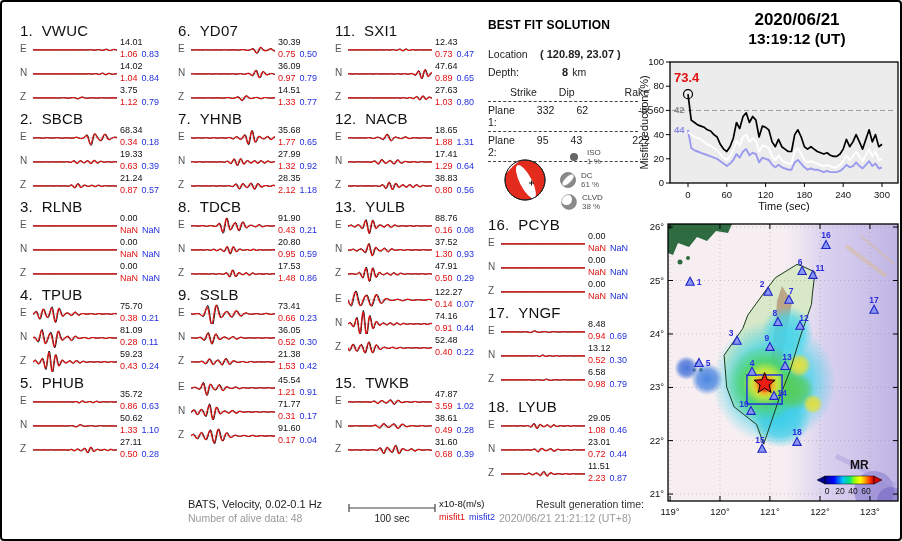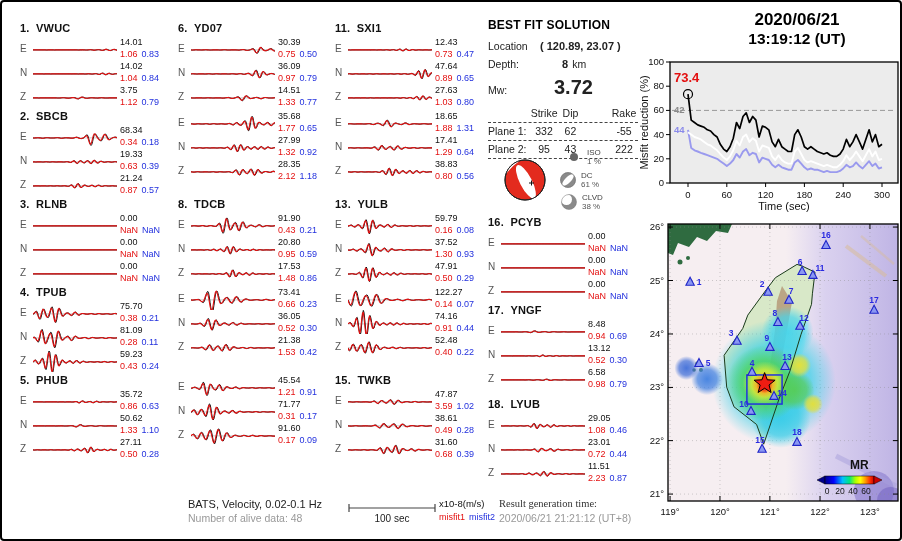--- a/index.html
+++ b/index.html
@@ -1,34 +1,34 @@
 <!DOCTYPE html>
 <html><head>
 <meta charset="utf-8">
 <style>
   html,body{margin:0;padding:0;background:#fff;}
   #fig{position:relative;width:898px;height:537px;border:2px solid #000;border-radius:4px;
        background:#fff;font-family:"Liberation Sans",sans-serif;overflow:hidden;}
   .stn{position:absolute;width:152px;height:88px;}
-  .shead{font-weight:bold;font-size:11px;color:#111;height:14px;letter-spacing:.2px;}
+  .shead{font-weight:normal;font-size:15px;color:#111;height:14px;letter-spacing:.2px;}
   .srow{display:flex;align-items:center;height:24px;}
   .clab{width:13px;font-size:10px;color:#555;}
   .nums{width:52px;margin-left:3px;line-height:10px;white-space:nowrap;}
   .av{font-size:9px;color:#111;}
   .m1{color:#e31010;font-size:9px;margin-right:4px;}
   .m2{color:#2230dd;font-size:9px;}
   
   #solution{position:absolute;left:486px;top:16px;width:156px;}
-  .sol-title{font-weight:bold;font-size:12px;color:#000;margin-bottom:8px;letter-spacing:.2px;}
+  .sol-title{font-weight:bold;font-size:12px;color:#000;margin-bottom:16px;letter-spacing:.2px;}
   .sol-row{font-size:10.5px;color:#222;margin-bottom:6px;display:flex;align-items:baseline;}
   .sol-lab{width:52px;}
   .sol-bold{font-weight:bold;font-size:11px;}
   .mw-big{font-weight:bold;font-size:20px;margin-left:14px;}
   .sol-table{width:150px;margin-top:4px;font-size:10.5px;color:#222;}
-  .sol-tr{display:flex;padding:2px 0 3px 0;}
+  .sol-tr{display:flex;padding:2px 0 3px 0;gap:22px;}
   .sol-th{border-bottom:1px dashed #444;}
   .sol-tr.pl{border-bottom:1px dashed #444;}
   .c0{width:50px;}
   .c1{width:36px;text-align:center;}
   .c2{width:28px;text-align:center;}
   .c3{width:34px;text-align:center;margin-left:28px;}
   #beachball{position:absolute;left:501px;top:156px;}
   .dec-item{position:absolute;display:flex;align-items:center;}
   .dec-txt{margin-left:4px;font-size:8px;color:#555;line-height:9px;}
   .dec-name{color:#444;}
@@ -38,21 +38,21 @@
   #title-time{font-weight:bold;font-size:15.5px;color:#000;}
   
   #footer-left{position:absolute;left:186px;top:495px;line-height:14px;}
   #fl1{font-size:11px;color:#222;}
   #fl2{font-size:10.5px;color:#999;}
   #scalebar{position:absolute;left:344px;top:500px;}
   #scalelabel{position:absolute;left:344px;top:511px;width:92px;text-align:center;font-size:10px;color:#222;}
   #units{position:absolute;left:437px;top:496px;font-size:9.5px;color:#111;}
   #misfitlegend{position:absolute;left:437px;top:509px;font-size:9.5px;}
   #footer-right{position:absolute;left:497px;top:495px;width:145px;line-height:14px;}
-  #fr1{font-size:10.5px;color:#333;text-align:left;font-family:Liberation Serif, serif;}
+  #fr1{font-size:10.5px;color:#333;text-align:right;}
   #fr2{font-size:10.5px;color:#999;}
   svg{display:block;}
 </style>
 </head>
 <body>
 
 <div id="fig">
 
   <div id="stations">
       <div class="stn" style="left: 18px; top: 20px;">
@@ -283,20 +283,21 @@
             <path d="M0,13.9L0.8,13.9L1.5,14.0L2.3,14.0L3.1,14.0L3.8,14.0L4.6,14.0L5.3,13.9L6.1,13.9L6.9,13.9L7.6,13.9L8.4,13.9L9.2,13.9L9.9,13.9L10.7,13.9L11.5,14.0L12.2,14.0L13.0,14.0L13.7,14.0L14.5,14.0L15.3,13.9L16.0,13.9L16.8,13.8L17.6,13.8L18.3,13.8L19.1,13.9L19.9,13.9L20.6,13.9L21.4,14.0L22.1,14.0L22.9,14.0L23.7,14.0L24.4,13.9L25.2,13.9L26.0,13.9L26.7,13.9L27.5,13.9L28.3,13.9L29.0,13.9L29.8,13.9L30.5,14.0L31.3,14.1L32.1,14.1L32.8,14.1L33.6,14.1L34.4,13.9L35.1,13.8L35.9,13.6L36.7,13.5L37.4,13.4L38.2,13.6L38.9,13.8L39.7,14.1L40.5,14.3L41.2,14.4L42.0,14.4L42.8,14.3L43.5,14.1L44.3,13.8L45.1,13.5L45.8,13.1L46.6,12.8L47.3,12.8L48.1,13.1L48.9,14.0L49.6,15.1L50.4,16.2L51.2,16.7L51.9,16.6L52.7,15.6L53.5,14.2L54.2,12.9L55.0,12.0L55.7,11.8L56.5,12.1L57.3,12.9L58.0,13.6L58.8,14.2L59.6,14.5L60.3,14.5L61.1,14.4L61.9,14.3L62.6,14.1L63.4,13.9L64.1,13.6L64.9,13.4L65.7,13.3L66.4,13.4L67.2,13.6L68.0,13.9L68.7,14.3L69.5,14.6L70.3,14.7L71.0,14.6L71.8,14.4L72.5,14.0L73.3,13.7L74.1,13.5L74.8,13.5L75.6,13.6L76.4,13.7L77.1,13.9L77.9,14.0L78.7,14.0L79.4,14.0L80.2,14.0L80.9,14.0L81.7,14.0L82.5,13.9L83.2,13.8L84.0,13.8" stroke="#101010" stroke-width="1" fill="none"></path>
             <path d="M0,13.9L0.8,13.9L1.5,14.0L2.3,14.0L3.1,14.0L3.8,14.0L4.6,13.9L5.3,13.9L6.1,13.9L6.9,13.9L7.6,13.9L8.4,13.9L9.2,13.9L9.9,13.9L10.7,13.9L11.5,14.0L12.2,14.0L13.0,14.0L13.7,14.0L14.5,13.9L15.3,13.9L16.0,13.8L16.8,13.8L17.6,13.8L18.3,13.9L19.1,13.9L19.9,13.9L20.6,14.0L21.4,14.0L22.1,14.0L22.9,14.0L23.7,13.9L24.4,13.9L25.2,13.9L26.0,13.9L26.7,13.9L27.5,13.9L28.3,13.9L29.0,13.9L29.8,14.0L30.5,14.0L31.3,14.1L32.1,14.1L32.8,14.0L33.6,13.9L34.4,13.8L35.1,13.7L35.9,13.6L36.7,13.5L37.4,13.6L38.2,13.8L38.9,14.0L39.7,14.3L40.5,14.4L41.2,14.4L42.0,14.3L42.8,14.1L43.5,13.9L44.3,13.6L45.1,13.4L45.8,13.2L46.6,13.1L47.3,13.3L48.1,13.9L48.9,14.7L49.6,15.6L50.4,16.2L51.2,16.2L51.9,15.5L52.7,14.3L53.5,13.1L54.2,12.1L55.0,11.8L55.7,12.1L56.5,12.7L57.3,13.5L58.0,14.1L58.8,14.5L59.6,14.6L60.3,14.5L61.1,14.3L61.9,14.1L62.6,13.9L63.4,13.7L64.1,13.5L64.9,13.5L65.7,13.5L66.4,13.6L67.2,13.9L68.0,14.2L68.7,14.5L69.5,14.6L70.3,14.6L71.0,14.4L71.8,14.0L72.5,13.7L73.3,13.5L74.1,13.5L74.8,13.5L75.6,13.7L76.4,13.8L77.1,14.0L77.9,14.0L78.7,14.0L79.4,14.0L80.2,14.0L80.9,14.0L81.7,13.9L82.5,13.9L83.2,13.8L84.0,13.8" stroke="#e31010" stroke-width="1.1" fill="none"></path>
           </svg>
           <div class="nums">
             <div class="av">14.51</div>
             <div><span class="m1">1.33</span><span class="m2">0.77</span></div>
           </div>
         </div>
       </div>
       <div class="stn" style="left: 176px; top: 108px;">
+        <div class="shead">7.&nbsp;&nbsp;YHNB</div>
         <div class="srow">
           <span class="clab">E</span>
           <svg width="84" height="24">
             <line x1="0" y1="13.9" x2="84" y2="13.9" stroke="#c9c9c9" stroke-width="1"></line>
             <path d="M0,13.9L0.8,13.7L1.5,13.9L2.3,14.0L3.1,14.1L3.8,14.1L4.6,14.1L5.3,14.0L6.1,13.9L6.9,13.8L7.6,13.8L8.4,13.8L9.2,13.9L9.9,14.0L10.7,14.0L11.5,14.0L12.2,14.0L13.0,14.0L13.7,13.9L14.5,13.7L15.3,13.7L16.0,13.7L16.8,13.8L17.6,14.0L18.3,14.2L19.1,14.2L19.9,14.2L20.6,14.0L21.4,13.8L22.1,13.7L22.9,13.6L23.7,13.7L24.4,13.9L25.2,14.0L26.0,14.1L26.7,14.1L27.5,14.0L28.3,14.0L29.0,13.9L29.8,13.8L30.5,13.8L31.3,13.8L32.1,13.9L32.8,14.0L33.6,14.1L34.4,14.1L35.1,14.1L35.9,14.0L36.7,13.8L37.4,13.6L38.2,13.4L38.9,13.4L39.7,13.7L40.5,14.1L41.2,14.6L42.0,14.9L42.8,14.9L43.5,14.4L44.3,13.6L45.1,12.9L45.8,12.5L46.6,12.7L47.3,13.4L48.1,14.2L48.9,14.9L49.6,15.3L50.4,15.2L51.2,14.6L51.9,13.5L52.7,12.1L53.5,10.9L54.2,10.6L55.0,11.9L55.7,14.9L56.5,18.3L57.3,20.7L58.0,20.5L58.8,17.5L59.6,12.7L60.3,8.3L61.1,6.3L61.9,7.4L62.6,10.8L63.4,14.8L64.1,17.5L64.9,18.3L65.7,17.3L66.4,15.4L67.2,13.6L68.0,12.6L68.7,12.4L69.5,12.7L70.3,13.4L71.0,14.0L71.8,14.6L72.5,14.9L73.3,14.9L74.1,14.5L74.8,13.8L75.6,13.0L76.4,12.4L77.1,12.4L77.9,13.0L78.7,14.0L79.4,15.1L80.2,15.6L80.9,15.5L81.7,14.8L82.5,13.8L83.2,13.1L84.0,12.8" stroke="#101010" stroke-width="1" fill="none"></path>
             <path d="M0,13.9L0.8,13.8L1.5,14.0L2.3,14.1L3.1,14.1L3.8,14.1L4.6,14.0L5.3,13.9L6.1,13.8L6.9,13.8L7.6,13.8L8.4,13.9L9.2,13.9L9.9,14.0L10.7,14.0L11.5,14.0L12.2,14.0L13.0,13.9L13.7,13.8L14.5,13.7L15.3,13.7L16.0,13.8L16.8,14.0L17.6,14.1L18.3,14.2L19.1,14.2L19.9,14.0L20.6,13.9L21.4,13.7L22.1,13.7L22.9,13.7L23.7,13.8L24.4,13.9L25.2,14.0L26.0,14.1L26.7,14.0L27.5,14.0L28.3,13.9L29.0,13.9L29.8,13.8L30.5,13.8L31.3,13.9L32.1,13.9L32.8,14.0L33.6,14.1L34.4,14.1L35.1,14.0L35.9,13.9L36.7,13.7L37.4,13.5L38.2,13.5L38.9,13.6L39.7,14.0L40.5,14.4L41.2,14.7L42.0,14.7L42.8,14.4L43.5,13.9L44.3,13.2L45.1,12.8L45.8,12.8L46.6,13.2L47.3,14.0L48.1,14.7L48.9,15.1L49.6,15.1L50.4,14.7L51.2,13.9L51.9,12.8L52.7,11.8L53.5,11.4L54.2,12.0L55.0,13.9L55.7,16.7L56.5,19.1L57.3,19.7L58.0,17.8L58.8,14.0L59.6,9.9L60.3,7.3L61.1,7.4L61.9,10.0L62.6,13.7L63.4,16.8L64.1,18.2L64.9,17.7L65.7,16.0L66.4,14.1L67.2,12.7L68.0,12.3L68.7,12.6L69.5,13.2L70.3,13.9L71.0,14.4L71.8,14.7L72.5,14.8L73.3,14.6L74.1,14.0L74.8,13.3L75.6,12.7L76.4,12.6L77.1,12.9L77.9,13.8L78.7,14.7L79.4,15.4L80.2,15.5L80.9,15.0L81.7,14.1L82.5,13.3L83.2,12.8L84.0,12.9" stroke="#e31010" stroke-width="1.1" fill="none"></path>
           </svg>
           <div class="nums">
             <div class="av">35.68</div>
             <div><span class="m1">1.77</span><span class="m2">0.65</span></div>
@@ -360,20 +361,21 @@
             <path d="M0,13.9L0.8,13.8L1.5,13.8L2.3,13.8L3.1,13.9L3.8,14.0L4.6,14.1L5.3,14.1L6.1,14.0L6.9,13.9L7.6,13.8L8.4,13.8L9.2,13.9L9.9,13.9L10.7,14.0L11.5,14.0L12.2,14.0L13.0,13.9L13.7,13.9L14.5,13.9L15.3,13.9L16.0,13.9L16.8,13.9L17.6,14.0L18.3,14.1L19.1,14.0L19.9,14.0L20.6,13.8L21.4,13.7L22.1,13.7L22.9,13.8L23.7,14.0L24.4,14.2L25.2,14.2L26.0,14.2L26.7,13.9L27.5,13.7L28.3,13.6L29.0,13.6L29.8,13.8L30.5,14.0L31.3,14.3L32.1,14.4L32.8,14.3L33.6,13.9L34.4,13.3L35.1,12.7L35.9,12.6L36.7,13.5L37.4,15.1L38.2,16.6L38.9,17.1L39.7,15.8L40.5,13.2L41.2,10.7L42.0,9.8L42.8,11.0L43.5,13.6L44.3,15.9L45.1,16.8L45.8,16.2L46.6,14.7L47.3,13.4L48.1,12.7L48.9,12.8L49.6,13.3L50.4,14.0L51.2,14.5L51.9,14.7L52.7,14.6L53.5,14.2L54.2,13.4L55.0,12.8L55.7,12.7L56.5,13.3L57.3,14.2L58.0,15.0L58.8,15.3L59.6,14.9L60.3,14.1L61.1,13.3L61.9,12.9L62.6,13.1L63.4,13.6L64.1,14.1L64.9,14.4L65.7,14.4L66.4,14.1L67.2,13.9L68.0,13.8L68.7,13.7L69.5,13.8L70.3,13.9L71.0,14.0L71.8,14.1L72.5,14.2L73.3,14.1L74.1,13.9L74.8,13.7L75.6,13.6L76.4,13.7L77.1,13.9L77.9,14.1L78.7,14.2L79.4,14.2L80.2,14.0L80.9,13.9L81.7,13.8L82.5,13.8L83.2,13.8L84.0,13.9" stroke="#101010" stroke-width="1" fill="none"></path>
             <path d="M0,13.9L0.8,13.8L1.5,13.8L2.3,13.9L3.1,14.0L3.8,14.0L4.6,14.1L5.3,14.0L6.1,13.9L6.9,13.8L7.6,13.8L8.4,13.8L9.2,13.9L9.9,13.9L10.7,14.0L11.5,14.0L12.2,13.9L13.0,13.9L13.7,13.9L14.5,13.9L15.3,13.9L16.0,13.9L16.8,14.0L17.6,14.0L18.3,14.0L19.1,14.0L19.9,13.9L20.6,13.8L21.4,13.7L22.1,13.8L22.9,13.9L23.7,14.1L24.4,14.2L25.2,14.2L26.0,14.0L26.7,13.8L27.5,13.6L28.3,13.6L29.0,13.7L29.8,13.9L30.5,14.2L31.3,14.3L32.1,14.2L32.8,14.0L33.6,13.6L34.4,13.2L35.1,12.9L35.9,13.3L36.7,14.3L37.4,15.6L38.2,16.5L38.9,16.0L39.7,14.2L40.5,11.8L41.2,10.4L42.0,10.7L42.8,12.7L43.5,15.1L44.3,16.5L45.1,16.5L45.8,15.3L46.6,13.8L47.3,12.9L48.1,12.7L48.9,13.1L49.6,13.7L50.4,14.3L51.2,14.6L51.9,14.6L52.7,14.3L53.5,13.7L54.2,13.2L55.0,12.9L55.7,13.1L56.5,13.8L57.3,14.6L58.0,15.1L58.8,15.0L59.6,14.3L60.3,13.6L61.1,13.0L61.9,13.0L62.6,13.4L63.4,14.0L64.1,14.3L64.9,14.4L65.7,14.2L66.4,14.0L67.2,13.8L68.0,13.7L68.7,13.7L69.5,13.8L70.3,14.0L71.0,14.1L71.8,14.1L72.5,14.1L73.3,13.9L74.1,13.8L74.8,13.7L75.6,13.7L76.4,13.8L77.1,14.0L77.9,14.2L78.7,14.2L79.4,14.1L80.2,13.9L80.9,13.8L81.7,13.8L82.5,13.8L83.2,13.9L84.0,14.0" stroke="#e31010" stroke-width="1.1" fill="none"></path>
           </svg>
           <div class="nums">
             <div class="av">17.53</div>
             <div><span class="m1">1.48</span><span class="m2">0.86</span></div>
           </div>
         </div>
       </div>
       <div class="stn" style="left: 176px; top: 284px;">
+        <div class="shead">9.&nbsp;&nbsp;SSLB</div>
         <div class="srow">
           <span class="clab">E</span>
           <svg width="84" height="24">
             <line x1="0" y1="13.9" x2="84" y2="13.9" stroke="#c9c9c9" stroke-width="1"></line>
             <path d="M0,13.9L0.8,14.1L1.5,14.2L2.3,14.1L3.1,14.1L3.8,13.9L4.6,13.8L5.3,13.6L6.1,13.5L6.9,13.4L7.6,13.4L8.4,13.6L9.2,14.1L9.9,14.9L10.7,15.7L11.5,16.4L12.2,16.6L13.0,15.9L13.7,14.1L14.5,11.5L15.3,8.5L16.0,6.1L16.8,5.4L17.6,7.1L18.3,11.0L19.1,16.5L19.9,21.9L20.6,25.7L21.4,26.7L22.1,24.4L22.9,19.7L23.7,13.9L24.4,8.9L25.2,5.7L26.0,5.0L26.7,6.5L27.5,9.4L28.3,12.6L29.0,15.3L29.8,16.9L30.5,17.5L31.3,17.2L32.1,16.3L32.8,15.1L33.6,13.8L34.4,12.6L35.1,11.7L35.9,11.3L36.7,11.4L37.4,12.2L38.2,13.4L38.9,14.9L39.7,16.2L40.5,17.1L41.2,17.3L42.0,16.6L42.8,15.3L43.5,13.6L44.3,12.0L45.1,10.9L45.8,10.5L46.6,11.0L47.3,12.1L48.1,13.5L48.9,14.8L49.6,15.8L50.4,16.1L51.2,15.9L51.9,15.3L52.7,14.5L53.5,13.7L54.2,13.2L55.0,13.0L55.7,13.0L56.5,13.3L57.3,13.6L58.0,13.9L58.8,14.1L59.6,14.2L60.3,14.2L61.1,14.2L61.9,14.1L62.6,14.0L63.4,13.9L64.1,13.8L64.9,13.7L65.7,13.6L66.4,13.6L67.2,13.7L68.0,13.9L68.7,14.1L69.5,14.3L70.3,14.4L71.0,14.4L71.8,14.3L72.5,14.1L73.3,13.8L74.1,13.5L74.8,13.4L75.6,13.3L76.4,13.4L77.1,13.6L77.9,13.9L78.7,14.2L79.4,14.4L80.2,14.5L80.9,14.4L81.7,14.2L82.5,14.0L83.2,13.8L84.0,13.7" stroke="#101010" stroke-width="1" fill="none"></path>
             <path d="M0,13.9L0.8,14.1L1.5,14.1L2.3,14.0L3.1,13.9L3.8,13.8L4.6,13.7L5.3,13.6L6.1,13.5L6.9,13.6L7.6,13.7L8.4,14.0L9.2,14.5L9.9,15.1L10.7,15.7L11.5,15.8L12.2,15.4L13.0,14.2L13.7,12.3L14.5,10.0L15.3,8.0L16.0,7.3L16.8,8.3L17.6,11.3L18.3,15.7L19.1,20.3L19.9,23.8L20.6,25.1L21.4,23.5L22.1,19.5L22.9,14.3L23.7,9.5L24.4,6.2L25.2,5.2L26.0,6.5L26.7,9.2L27.5,12.3L28.3,15.1L29.0,16.9L29.8,17.6L30.5,17.3L31.3,16.4L32.1,15.2L32.8,13.9L33.6,12.8L34.4,12.0L35.1,11.7L35.9,11.8L36.7,12.4L37.4,13.4L38.2,14.6L38.9,15.8L39.7,16.6L40.5,16.8L41.2,16.3L42.0,15.2L42.8,13.8L43.5,12.3L44.3,11.3L45.1,10.9L45.8,11.2L46.6,12.2L47.3,13.4L48.1,14.7L48.9,15.6L49.6,16.0L50.4,15.9L51.2,15.3L51.9,14.5L52.7,13.8L53.5,13.3L54.2,13.0L55.0,13.0L55.7,13.2L56.5,13.5L57.3,13.8L58.0,14.1L58.8,14.2L59.6,14.2L60.3,14.2L61.1,14.1L61.9,14.0L62.6,13.9L63.4,13.8L64.1,13.7L64.9,13.7L65.7,13.7L66.4,13.8L67.2,13.9L68.0,14.0L68.7,14.2L69.5,14.3L70.3,14.3L71.0,14.2L71.8,14.1L72.5,13.8L73.3,13.6L74.1,13.5L74.8,13.4L75.6,13.5L76.4,13.7L77.1,13.9L77.9,14.1L78.7,14.3L79.4,14.4L80.2,14.4L80.9,14.2L81.7,14.0L82.5,13.8L83.2,13.7L84.0,13.6" stroke="#e31010" stroke-width="1.1" fill="none"></path>
           </svg>
           <div class="nums">
             <div class="av">73.41</div>
             <div><span class="m1">0.66</span><span class="m2">0.23</span></div>
@@ -431,21 +433,21 @@
         </div>
         <div class="srow">
           <span class="clab">Z</span>
           <svg width="84" height="24">
             <line x1="0" y1="13.9" x2="84" y2="13.9" stroke="#c9c9c9" stroke-width="1"></line>
             <path d="M0,13.9L0.8,13.2L1.5,12.5L2.3,12.1L3.1,12.3L3.8,13.1L4.6,14.4L5.3,15.8L6.1,16.8L6.9,16.9L7.6,16.1L8.4,14.4L9.2,12.4L9.9,10.9L10.7,10.3L11.5,10.8L12.2,12.3L13.0,14.3L13.7,16.3L14.5,17.6L15.3,18.0L16.0,17.1L16.8,15.0L17.6,12.2L18.3,9.6L19.1,7.9L19.9,8.1L20.6,10.2L21.4,13.9L22.1,18.0L22.9,21.0L23.7,21.8L24.4,20.1L25.2,16.5L26.0,12.1L26.7,8.6L27.5,6.9L28.3,7.4L29.0,9.9L29.8,13.3L30.5,16.6L31.3,18.6L32.1,19.0L32.8,17.9L33.6,15.7L34.4,13.4L35.1,11.6L35.9,10.7L36.7,11.0L37.4,12.1L38.2,13.5L38.9,14.7L39.7,15.4L40.5,15.5L41.2,15.1L42.0,14.5L42.8,13.9L43.5,13.4L44.3,13.2L45.1,13.3L45.8,13.5L46.6,13.8L47.3,14.1L48.1,14.3L48.9,14.4L49.6,14.4L50.4,14.2L51.2,14.0L51.9,13.7L52.7,13.4L53.5,13.4L54.2,13.4L55.0,13.7L55.7,14.0L56.5,14.3L57.3,14.5L58.0,14.5L58.8,14.3L59.6,14.0L60.3,13.7L61.1,13.4L61.9,13.3L62.6,13.4L63.4,13.6L64.1,14.0L64.9,14.3L65.7,14.4L66.4,14.4L67.2,14.3L68.0,14.0L68.7,13.8L69.5,13.6L70.3,13.5L71.0,13.6L71.8,13.7L72.5,13.9L73.3,14.1L74.1,14.1L74.8,14.1L75.6,14.1L76.4,14.0L77.1,13.9L77.9,13.8L78.7,13.8L79.4,13.8L80.2,13.8L80.9,13.9L81.7,14.0L82.5,14.1L83.2,14.2L84.0,14.1" stroke="#101010" stroke-width="1" fill="none"></path>
             <path d="M0,13.9L0.8,12.9L1.5,12.5L2.3,12.5L3.1,13.1L3.8,14.1L4.6,15.3L5.3,16.2L6.1,16.5L6.9,15.9L7.6,14.6L8.4,13.0L9.2,11.5L9.9,10.8L10.7,11.0L11.5,12.2L12.2,13.9L13.0,15.6L13.7,16.9L14.5,17.4L15.3,16.8L16.0,15.2L16.8,13.0L17.6,10.7L18.3,9.1L19.1,8.9L19.9,10.4L20.6,13.2L21.4,16.7L22.1,19.6L22.9,20.8L23.7,19.8L24.4,16.9L25.2,13.1L26.0,9.6L26.7,7.7L27.5,7.7L28.3,9.7L29.0,12.7L29.8,15.8L30.5,18.0L31.3,18.7L32.1,17.9L32.8,16.1L33.6,13.8L34.4,12.0L35.1,11.0L35.9,11.0L36.7,11.9L37.4,13.2L38.2,14.4L38.9,15.3L39.7,15.5L40.5,15.2L41.2,14.6L42.0,14.0L42.8,13.5L43.5,13.3L44.3,13.3L45.1,13.4L45.8,13.7L46.6,14.0L47.3,14.2L48.1,14.3L48.9,14.3L49.6,14.2L50.4,14.0L51.2,13.7L51.9,13.5L52.7,13.4L53.5,13.5L54.2,13.7L55.0,14.0L55.7,14.2L56.5,14.4L57.3,14.5L58.0,14.3L58.8,14.1L59.6,13.8L60.3,13.5L61.1,13.4L61.9,13.4L62.6,13.6L63.4,13.9L64.1,14.2L64.9,14.4L65.7,14.4L66.4,14.3L67.2,14.1L68.0,13.8L68.7,13.6L69.5,13.6L70.3,13.6L71.0,13.7L71.8,13.9L72.5,14.0L73.3,14.1L74.1,14.1L74.8,14.1L75.6,14.0L76.4,13.9L77.1,13.8L77.9,13.8L78.7,13.8L79.4,13.8L80.2,13.9L80.9,14.0L81.7,14.1L82.5,14.1L83.2,14.1L84.0,14.0" stroke="#e31010" stroke-width="1.1" fill="none"></path>
           </svg>
           <div class="nums">
             <div class="av">91.60</div>
-            <div><span class="m1">0.17</span><span class="m2">0.09</span></div>
+            <div><span class="m1">0.17</span><span class="m2">0.04</span></div>
           </div>
         </div>
       </div>
       <div class="stn" style="left: 333px; top: 20px;">
         <div class="shead">11.&nbsp;&nbsp;SXI1</div>
         <div class="srow">
           <span class="clab">E</span>
           <svg width="84" height="24">
             <line x1="0" y1="13.9" x2="84" y2="13.9" stroke="#c9c9c9" stroke-width="1"></line>
             <path d="M0,13.9L0.8,13.9L1.5,13.9L2.3,14.0L3.1,14.0L3.8,13.9L4.6,13.9L5.3,13.9L6.1,13.9L6.9,13.9L7.6,13.9L8.4,13.9L9.2,13.9L9.9,13.9L10.7,13.9L11.5,13.9L12.2,13.9L13.0,13.9L13.7,13.9L14.5,13.9L15.3,13.9L16.0,13.9L16.8,13.9L17.6,13.9L18.3,13.9L19.1,13.9L19.9,13.9L20.6,13.9L21.4,13.9L22.1,14.0L22.9,14.0L23.7,13.9L24.4,13.9L25.2,13.9L26.0,13.9L26.7,13.9L27.5,13.9L28.3,14.0L29.0,14.0L29.8,14.0L30.5,13.9L31.3,13.9L32.1,13.8L32.8,13.8L33.6,13.9L34.4,14.0L35.1,14.0L35.9,14.0L36.7,14.0L37.4,13.9L38.2,13.8L38.9,13.7L39.7,13.8L40.5,13.9L41.2,14.1L42.0,14.1L42.8,14.1L43.5,13.9L44.3,13.8L45.1,13.6L45.8,13.6L46.6,13.8L47.3,14.1L48.1,14.4L48.9,14.4L49.6,14.2L50.4,13.8L51.2,13.3L51.9,13.1L52.7,13.3L53.5,13.9L54.2,14.6L55.0,14.9L55.7,14.7L56.5,14.1L57.3,13.4L58.0,13.0L58.8,13.1L59.6,13.6L60.3,14.2L61.1,14.5L61.9,14.5L62.6,14.3L63.4,13.9L64.1,13.6L64.9,13.5L65.7,13.7L66.4,13.9L67.2,14.1L68.0,14.1L68.7,14.1L69.5,14.0L70.3,13.9L71.0,13.8L71.8,13.8L72.5,13.9L73.3,13.9L74.1,14.0L74.8,14.0L75.6,14.0L76.4,13.9L77.1,13.9L77.9,13.8L78.7,13.9L79.4,13.9L80.2,14.0L80.9,14.0L81.7,14.0L82.5,14.0L83.2,13.9L84.0,13.8" stroke="#101010" stroke-width="1" fill="none"></path>
@@ -475,20 +477,21 @@
             <path d="M0,13.9L0.8,14.0L1.5,13.9L2.3,13.9L3.1,13.8L3.8,13.9L4.6,13.9L5.3,14.0L6.1,14.0L6.9,14.0L7.6,13.9L8.4,13.9L9.2,13.9L9.9,13.9L10.7,13.9L11.5,13.9L12.2,14.0L13.0,14.0L13.7,13.9L14.5,13.9L15.3,13.9L16.0,13.9L16.8,13.9L17.6,13.9L18.3,14.0L19.1,14.0L19.9,14.0L20.6,14.0L21.4,13.9L22.1,13.8L22.9,13.8L23.7,13.9L24.4,13.9L25.2,14.0L26.0,14.0L26.7,14.0L27.5,13.9L28.3,13.9L29.0,13.8L29.8,13.9L30.5,13.9L31.3,13.9L32.1,14.0L32.8,14.0L33.6,13.9L34.4,13.9L35.1,13.9L35.9,13.9L36.7,13.9L37.4,13.9L38.2,13.9L38.9,14.0L39.7,14.0L40.5,13.9L41.2,13.9L42.0,13.9L42.8,13.9L43.5,13.9L44.3,13.9L45.1,14.0L45.8,14.0L46.6,14.0L47.3,13.9L48.1,13.8L48.9,13.8L49.6,13.8L50.4,13.9L51.2,14.0L51.9,14.1L52.7,14.2L53.5,14.0L54.2,13.8L55.0,13.6L55.7,13.6L56.5,13.7L57.3,13.9L58.0,14.2L58.8,14.4L59.6,14.3L60.3,14.0L61.1,13.7L61.9,13.4L62.6,13.5L63.4,13.7L64.1,14.1L64.9,14.6L65.7,14.7L66.4,14.5L67.2,13.8L68.0,12.9L68.7,12.4L69.5,12.7L70.3,13.8L71.0,15.1L71.8,16.0L72.5,15.8L73.3,14.6L74.1,13.0L74.8,12.0L75.6,12.0L76.4,12.9L77.1,14.3L77.9,15.2L78.7,15.4L79.4,14.8L80.2,13.9L80.9,13.2L81.7,13.0L82.5,13.3L83.2,13.8L84.0,14.2" stroke="#101010" stroke-width="1" fill="none"></path>
             <path d="M0,13.9L0.8,13.9L1.5,13.9L2.3,13.9L3.1,13.9L3.8,13.9L4.6,13.9L5.3,14.0L6.1,14.0L6.9,13.9L7.6,13.9L8.4,13.9L9.2,13.9L9.9,13.9L10.7,13.9L11.5,13.9L12.2,14.0L13.0,13.9L13.7,13.9L14.5,13.9L15.3,13.9L16.0,13.9L16.8,13.9L17.6,13.9L18.3,14.0L19.1,14.0L19.9,14.0L20.6,13.9L21.4,13.9L22.1,13.8L22.9,13.8L23.7,13.9L24.4,14.0L25.2,14.0L26.0,14.0L26.7,14.0L27.5,13.9L28.3,13.9L29.0,13.9L29.8,13.9L30.5,13.9L31.3,14.0L32.1,14.0L32.8,13.9L33.6,13.9L34.4,13.9L35.1,13.9L35.9,13.9L36.7,13.9L37.4,13.9L38.2,13.9L38.9,14.0L39.7,13.9L40.5,13.9L41.2,13.9L42.0,13.9L42.8,13.9L43.5,13.9L44.3,14.0L45.1,14.0L45.8,14.0L46.6,13.9L47.3,13.9L48.1,13.8L48.9,13.8L49.6,13.8L50.4,14.0L51.2,14.1L51.9,14.1L52.7,14.1L53.5,13.9L54.2,13.7L55.0,13.6L55.7,13.7L56.5,13.8L57.3,14.1L58.0,14.3L58.8,14.3L59.6,14.1L60.3,13.8L61.1,13.6L61.9,13.5L62.6,13.6L63.4,14.0L64.1,14.3L64.9,14.6L65.7,14.5L66.4,14.0L67.2,13.4L68.0,12.8L68.7,12.7L69.5,13.4L70.3,14.5L71.0,15.5L71.8,15.7L72.5,15.0L73.3,13.6L74.1,12.4L74.8,12.0L75.6,12.6L76.4,13.8L77.1,14.9L77.9,15.4L78.7,15.1L79.4,14.3L80.2,13.5L80.9,13.1L81.7,13.2L82.5,13.6L83.2,14.0L84.0,14.3" stroke="#e31010" stroke-width="1.1" fill="none"></path>
           </svg>
           <div class="nums">
             <div class="av">27.63</div>
             <div><span class="m1">1.03</span><span class="m2">0.80</span></div>
           </div>
         </div>
       </div>
       <div class="stn" style="left: 333px; top: 108px;">
+        <div class="shead">12.&nbsp;&nbsp;NACB</div>
         <div class="srow">
           <span class="clab">E</span>
           <svg width="84" height="24">
             <line x1="0" y1="13.9" x2="84" y2="13.9" stroke="#c9c9c9" stroke-width="1"></line>
             <path d="M0,13.9L0.8,13.9L1.5,13.8L2.3,13.8L3.1,13.8L3.8,13.8L4.6,13.9L5.3,14.0L6.1,14.0L6.9,14.1L7.6,14.0L8.4,14.0L9.2,13.9L9.9,13.9L10.7,13.9L11.5,13.9L12.2,13.9L13.0,13.9L13.7,13.9L14.5,13.9L15.3,14.0L16.0,14.0L16.8,14.0L17.6,14.0L18.3,13.9L19.1,13.8L19.9,13.7L20.6,13.6L21.4,13.6L22.1,13.6L22.9,13.8L23.7,14.1L24.4,14.4L25.2,14.6L26.0,14.6L26.7,14.4L27.5,14.1L28.3,13.7L29.0,13.4L29.8,13.2L30.5,13.2L31.3,13.4L32.1,13.8L32.8,14.2L33.6,14.8L34.4,15.4L35.1,15.8L35.9,15.5L36.7,14.5L37.4,13.0L38.2,11.3L38.9,10.2L39.7,10.2L40.5,11.2L41.2,13.0L42.0,14.9L42.8,16.2L43.5,16.7L44.3,16.3L45.1,15.3L45.8,14.3L46.6,13.6L47.3,13.2L48.1,13.1L48.9,13.3L49.6,13.5L50.4,13.8L51.2,14.1L51.9,14.3L52.7,14.6L53.5,14.7L54.2,14.5L55.0,14.2L55.7,13.7L56.5,13.2L57.3,12.9L58.0,12.9L58.8,13.2L59.6,13.6L60.3,14.1L61.1,14.4L61.9,14.6L62.6,14.5L63.4,14.3L64.1,14.1L64.9,13.9L65.7,13.8L66.4,13.7L67.2,13.8L68.0,13.8L68.7,13.9L69.5,13.9L70.3,14.0L71.0,14.1L71.8,14.1L72.5,14.1L73.3,14.0L74.1,13.9L74.8,13.8L75.6,13.7L76.4,13.7L77.1,13.7L77.9,13.8L78.7,13.9L79.4,14.0L80.2,14.1L80.9,14.1L81.7,14.0L82.5,14.0L83.2,13.9L84.0,13.9" stroke="#101010" stroke-width="1" fill="none"></path>
             <path d="M0,13.9L0.8,13.8L1.5,13.8L2.3,13.8L3.1,13.8L3.8,13.9L4.6,14.0L5.3,14.0L6.1,14.0L6.9,14.0L7.6,14.0L8.4,13.9L9.2,13.9L9.9,13.9L10.7,13.9L11.5,13.9L12.2,13.9L13.0,13.9L13.7,13.9L14.5,14.0L15.3,14.0L16.0,14.0L16.8,14.0L17.6,13.9L18.3,13.9L19.1,13.8L19.9,13.7L20.6,13.7L21.4,13.7L22.1,13.8L22.9,14.1L23.7,14.3L24.4,14.5L25.2,14.5L26.0,14.4L26.7,14.1L27.5,13.7L28.3,13.4L29.0,13.3L29.8,13.3L30.5,13.5L31.3,13.7L32.1,14.1L32.8,14.5L33.6,15.0L34.4,15.2L35.1,15.1L35.9,14.5L36.7,13.4L37.4,12.0L38.2,11.0L38.9,10.7L39.7,11.4L40.5,12.9L41.2,14.6L42.0,16.0L42.8,16.6L43.5,16.4L44.3,15.5L45.1,14.5L45.8,13.6L46.6,13.2L47.3,13.1L48.1,13.2L48.9,13.5L49.6,13.7L50.4,14.0L51.2,14.2L51.9,14.4L52.7,14.5L53.5,14.4L54.2,14.2L55.0,13.8L55.7,13.4L56.5,13.1L57.3,13.0L58.0,13.2L58.8,13.6L59.6,14.0L60.3,14.4L61.1,14.6L61.9,14.5L62.6,14.3L63.4,14.1L64.1,13.9L64.9,13.8L65.7,13.7L66.4,13.7L67.2,13.8L68.0,13.9L68.7,13.9L69.5,14.0L70.3,14.0L71.0,14.1L71.8,14.1L72.5,14.0L73.3,13.9L74.1,13.8L74.8,13.7L75.6,13.7L76.4,13.7L77.1,13.8L77.9,13.9L78.7,14.0L79.4,14.1L80.2,14.1L80.9,14.0L81.7,14.0L82.5,13.9L83.2,13.9L84.0,13.9" stroke="#e31010" stroke-width="1.1" fill="none"></path>
           </svg>
           <div class="nums">
             <div class="av">18.65</div>
             <div><span class="m1">1.88</span><span class="m2">1.31</span></div>
@@ -522,21 +525,21 @@
       <div class="stn" style="left: 333px; top: 196px;">
         <div class="shead">13.&nbsp;&nbsp;YULB</div>
         <div class="srow">
           <span class="clab">E</span>
           <svg width="84" height="24">
             <line x1="0" y1="13.9" x2="84" y2="13.9" stroke="#c9c9c9" stroke-width="1"></line>
             <path d="M0,13.9L0.8,14.2L1.5,13.7L2.3,13.3L3.1,13.0L3.8,13.1L4.6,13.6L5.3,14.3L6.1,14.9L6.9,15.1L7.6,14.8L8.4,14.1L9.2,13.4L9.9,12.8L10.7,12.6L11.5,13.0L12.2,13.8L13.0,15.0L13.7,16.3L14.5,16.8L15.3,16.0L16.0,13.7L16.8,10.5L17.6,8.0L18.3,7.8L19.1,10.4L19.9,15.1L20.6,19.7L21.4,21.9L22.1,20.7L22.9,16.7L23.7,12.1L24.4,8.9L25.2,8.3L26.0,10.0L26.7,12.8L27.5,15.2L28.3,16.4L29.0,16.2L29.8,15.3L30.5,14.2L31.3,13.3L32.1,12.9L32.8,13.0L33.6,13.3L34.4,13.9L35.1,14.5L35.9,15.0L36.7,15.1L37.4,14.7L38.2,13.9L38.9,12.9L39.7,12.4L40.5,12.4L41.2,13.1L42.0,14.2L42.8,15.1L43.5,15.5L44.3,15.2L45.1,14.4L45.8,13.6L46.6,13.0L47.3,13.0L48.1,13.3L48.9,13.7L49.6,14.1L50.4,14.3L51.2,14.3L51.9,14.2L52.7,14.0L53.5,13.8L54.2,13.7L55.0,13.7L55.7,13.8L56.5,13.9L57.3,14.0L58.0,14.1L58.8,14.1L59.6,14.1L60.3,13.9L61.1,13.7L61.9,13.6L62.6,13.6L63.4,13.8L64.1,14.0L64.9,14.2L65.7,14.3L66.4,14.2L67.2,14.0L68.0,13.8L68.7,13.7L69.5,13.6L70.3,13.7L71.0,13.9L71.8,14.0L72.5,14.1L73.3,14.1L74.1,14.0L74.8,13.9L75.6,13.9L76.4,13.8L77.1,13.8L77.9,13.8L78.7,13.9L79.4,14.0L80.2,14.1L80.9,14.1L81.7,14.0L82.5,13.9L83.2,13.8L84.0,13.6" stroke="#101010" stroke-width="1" fill="none"></path>
             <path d="M0,13.9L0.8,13.9L1.5,13.5L2.3,13.2L3.1,13.2L3.8,13.5L4.6,14.1L5.3,14.6L6.1,14.9L6.9,14.8L7.6,14.3L8.4,13.6L9.2,13.1L9.9,12.8L10.7,13.0L11.5,13.6L12.2,14.5L13.0,15.5L13.7,16.1L14.5,15.9L15.3,14.4L16.0,12.0L16.8,9.7L17.6,8.7L18.3,10.1L19.1,13.6L19.9,17.8L20.6,20.6L21.4,20.6L22.1,17.8L22.9,13.5L23.7,9.9L24.4,8.5L25.2,9.4L26.0,11.9L26.7,14.5L27.5,16.2L28.3,16.4L29.0,15.7L29.8,14.5L30.5,13.5L31.3,13.0L32.1,13.0L32.8,13.2L33.6,13.7L34.4,14.2L35.1,14.7L35.9,14.9L36.7,14.7L37.4,14.1L38.2,13.3L38.9,12.7L39.7,12.5L40.5,13.0L41.2,13.9L42.0,14.8L42.8,15.3L43.5,15.2L44.3,14.6L45.1,13.8L45.8,13.2L46.6,13.0L47.3,13.2L48.1,13.6L48.9,14.0L49.6,14.3L50.4,14.3L51.2,14.2L51.9,14.0L52.7,13.9L53.5,13.8L54.2,13.8L55.0,13.8L55.7,13.9L56.5,14.0L57.3,14.1L58.0,14.1L58.8,14.1L59.6,14.0L60.3,13.8L61.1,13.7L61.9,13.6L62.6,13.7L63.4,13.9L64.1,14.1L64.9,14.2L65.7,14.2L66.4,14.1L67.2,13.9L68.0,13.7L68.7,13.7L69.5,13.7L70.3,13.8L71.0,14.0L71.8,14.0L72.5,14.1L73.3,14.0L74.1,14.0L74.8,13.9L75.6,13.8L76.4,13.8L77.1,13.9L77.9,13.9L78.7,14.0L79.4,14.0L80.2,14.1L80.9,14.0L81.7,13.9L82.5,13.8L83.2,13.7L84.0,13.7" stroke="#e31010" stroke-width="1.1" fill="none"></path>
           </svg>
           <div class="nums">
-            <div class="av">59.79</div>
+            <div class="av">88.76</div>
             <div><span class="m1">0.16</span><span class="m2">0.08</span></div>
           </div>
         </div>
         <div class="srow">
           <span class="clab">N</span>
           <svg width="84" height="24">
             <line x1="0" y1="13.9" x2="84" y2="13.9" stroke="#c9c9c9" stroke-width="1"></line>
             <path d="M0,13.9L0.8,14.2L1.5,14.2L2.3,14.2L3.1,14.0L3.8,13.6L4.6,13.3L5.3,13.1L6.1,13.3L6.9,13.7L7.6,14.4L8.4,14.9L9.2,15.1L9.9,14.9L10.7,14.2L11.5,13.5L12.2,13.0L13.0,12.8L13.7,12.9L14.5,13.4L15.3,14.3L16.0,15.5L16.8,16.6L17.6,16.9L18.3,15.8L19.1,13.2L19.9,10.0L20.6,7.7L21.4,7.7L22.1,10.3L22.9,14.3L23.7,18.1L24.4,19.9L25.2,19.2L26.0,16.8L26.7,14.0L27.5,12.1L28.3,11.5L29.0,11.9L29.8,12.8L30.5,13.8L31.3,14.5L32.1,14.9L32.8,15.1L33.6,14.9L34.4,14.2L35.1,13.3L35.9,12.4L36.7,12.0L37.4,12.4L38.2,13.3L38.9,14.6L39.7,15.5L40.5,15.9L41.2,15.4L42.0,14.5L42.8,13.6L43.5,13.0L44.3,12.9L45.1,13.2L45.8,13.6L46.6,14.0L47.3,14.2L48.1,14.3L48.9,14.2L49.6,14.1L50.4,13.9L51.2,13.7L51.9,13.6L52.7,13.5L53.5,13.6L54.2,13.9L55.0,14.2L55.7,14.4L56.5,14.4L57.3,14.3L58.0,14.0L58.8,13.7L59.6,13.6L60.3,13.6L61.1,13.7L61.9,13.9L62.6,14.0L63.4,14.1L64.1,14.1L64.9,14.0L65.7,14.0L66.4,13.9L67.2,13.8L68.0,13.8L68.7,13.8L69.5,13.9L70.3,14.0L71.0,14.1L71.8,14.1L72.5,14.1L73.3,14.0L74.1,13.9L74.8,13.7L75.6,13.6L76.4,13.7L77.1,13.8L77.9,13.9L78.7,14.0L79.4,14.1L80.2,14.1L80.9,14.0L81.7,13.9L82.5,13.9L83.2,13.8L84.0,13.8" stroke="#101010" stroke-width="1" fill="none"></path>
             <path d="M0,13.9L0.8,14.1L1.5,14.1L2.3,14.0L3.1,13.8L3.8,13.5L4.6,13.3L5.3,13.3L6.1,13.6L6.9,14.1L7.6,14.7L8.4,14.9L9.2,14.8L9.9,14.4L10.7,13.7L11.5,13.2L12.2,13.0L13.0,13.0L13.7,13.4L14.5,14.0L15.3,14.8L16.0,15.7L16.8,16.1L17.6,15.6L18.3,14.0L19.1,11.4L19.9,9.2L20.6,8.5L21.4,10.0L22.1,13.3L22.9,16.9L23.7,19.2L24.4,19.3L25.2,17.4L26.0,14.7L26.7,12.5L27.5,11.4L28.3,11.6L29.0,12.5L29.8,13.5L30.5,14.3L31.3,14.8L32.1,14.9L32.8,14.8L33.6,14.3L34.4,13.6L35.1,12.9L35.9,12.4L36.7,12.5L37.4,13.1L38.2,14.2L38.9,15.2L39.7,15.7L40.5,15.5L41.2,14.7L42.0,13.8L42.8,13.1L43.5,12.9L44.3,13.1L45.1,13.5L45.8,13.9L46.6,14.2L47.3,14.3L48.1,14.2L48.9,14.1L49.6,14.0L50.4,13.8L51.2,13.7L51.9,13.6L52.7,13.6L53.5,13.8L54.2,14.1L55.0,14.3L55.7,14.4L56.5,14.3L57.3,14.1L58.0,13.8L58.8,13.6L59.6,13.6L60.3,13.7L61.1,13.8L61.9,14.0L62.6,14.1L63.4,14.1L64.1,14.0L64.9,14.0L65.7,13.9L66.4,13.9L67.2,13.8L68.0,13.8L68.7,13.9L69.5,13.9L70.3,14.0L71.0,14.1L71.8,14.1L72.5,14.0L73.3,13.9L74.1,13.8L74.8,13.7L75.6,13.7L76.4,13.8L77.1,13.9L77.9,14.0L78.7,14.1L79.4,14.1L80.2,14.0L80.9,13.9L81.7,13.9L82.5,13.8L83.2,13.8L84.0,13.9" stroke="#e31010" stroke-width="1.1" fill="none"></path>
           </svg>
@@ -757,24 +760,20 @@
   <div id="solution">
     <div class="sol-title">BEST FIT SOLUTION</div>
     <div class="sol-row">
       <span class="sol-lab">Location</span>
       <span class="sol-bold">( 120.89,  23.07 )</span>
     </div>
     <div class="sol-row">
       <span class="sol-lab">Depth:</span>
       <span class="sol-bold" style="margin-left:22px">8</span>
       <span style="margin-left:4px">km</span>
-    </div>
-    <div class="sol-row">
-      <span class="sol-lab">Mw:</span>
-      <span class="mw-big">3.72</span>
     </div>
     <div class="sol-table">
       <div class="sol-tr sol-th">
         <span class="c0"></span>
         <span class="c1">Strike</span>
         <span class="c2">Dip</span>
         <span class="c3">Rake</span>
       </div>
       <div class="sol-tr pl">
         <span class="c0">Plane 1:</span>

